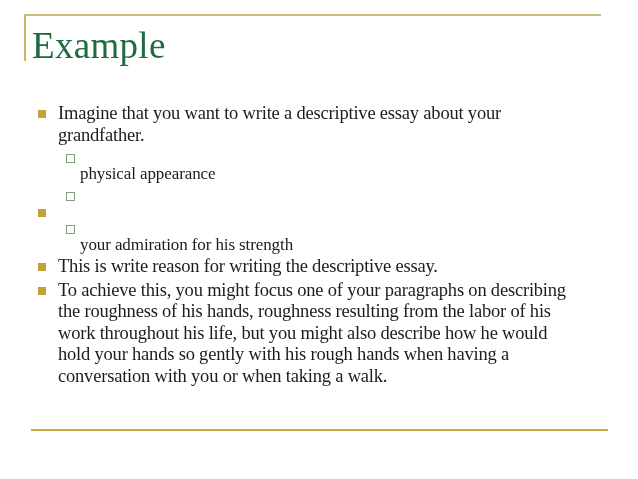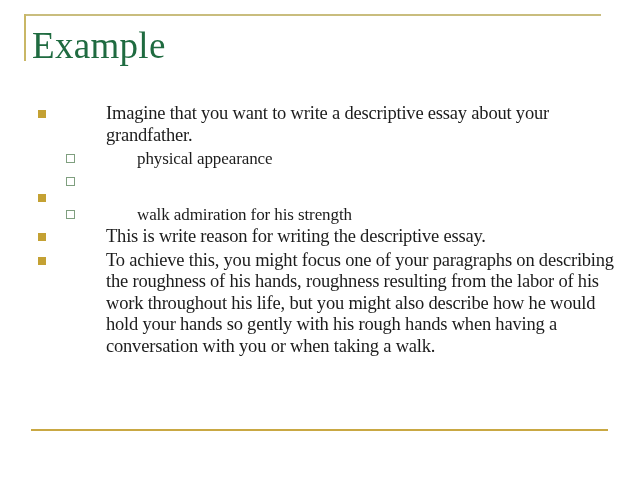--- a/index.html
+++ b/index.html
@@ -43,24 +43,23 @@
   }
   .content {
     position: absolute;
     left: 0;
     top: 103px;
     width: 638px;
   }
   .item {
     display: flex;
     align-items: flex-start;
-    gap: 48px;
   }
   .l1 { padding-left: 38px; margin-bottom: 2px; }
-  .l2 { padding-left: 66px; margin-bottom: 1px; }
+  .l2 { padding-left: 66px; margin-bottom: 1px; flex-direction: column; }
   .sq {
     display: block;
   }
   .l1 .sq {
     width: 8px; height: 8px;
     background: #c4a133;
     margin-top: 7px;
     flex: 0 0 8px;
   }
   .l2 .sq {
@@ -125,21 +124,21 @@
     <div class="item l2">
       <span class="sq"></span>
     </div>
 
     <div class="item l1">
       <span class="sq"></span>
     </div>
 
     <div class="item l2">
       <span class="sq"></span>
-      <div class="txt">walk admiration for his strength</div>
+      <div class="txt">your admiration for his strength</div>
     </div>
 
 
     <div class="item l1">
       <span class="sq"></span>
       <div class="txt">This is write reason for writing the descriptive essay.</div>
     </div>
 
     <div class="item l1">
       <span class="sq"></span>

